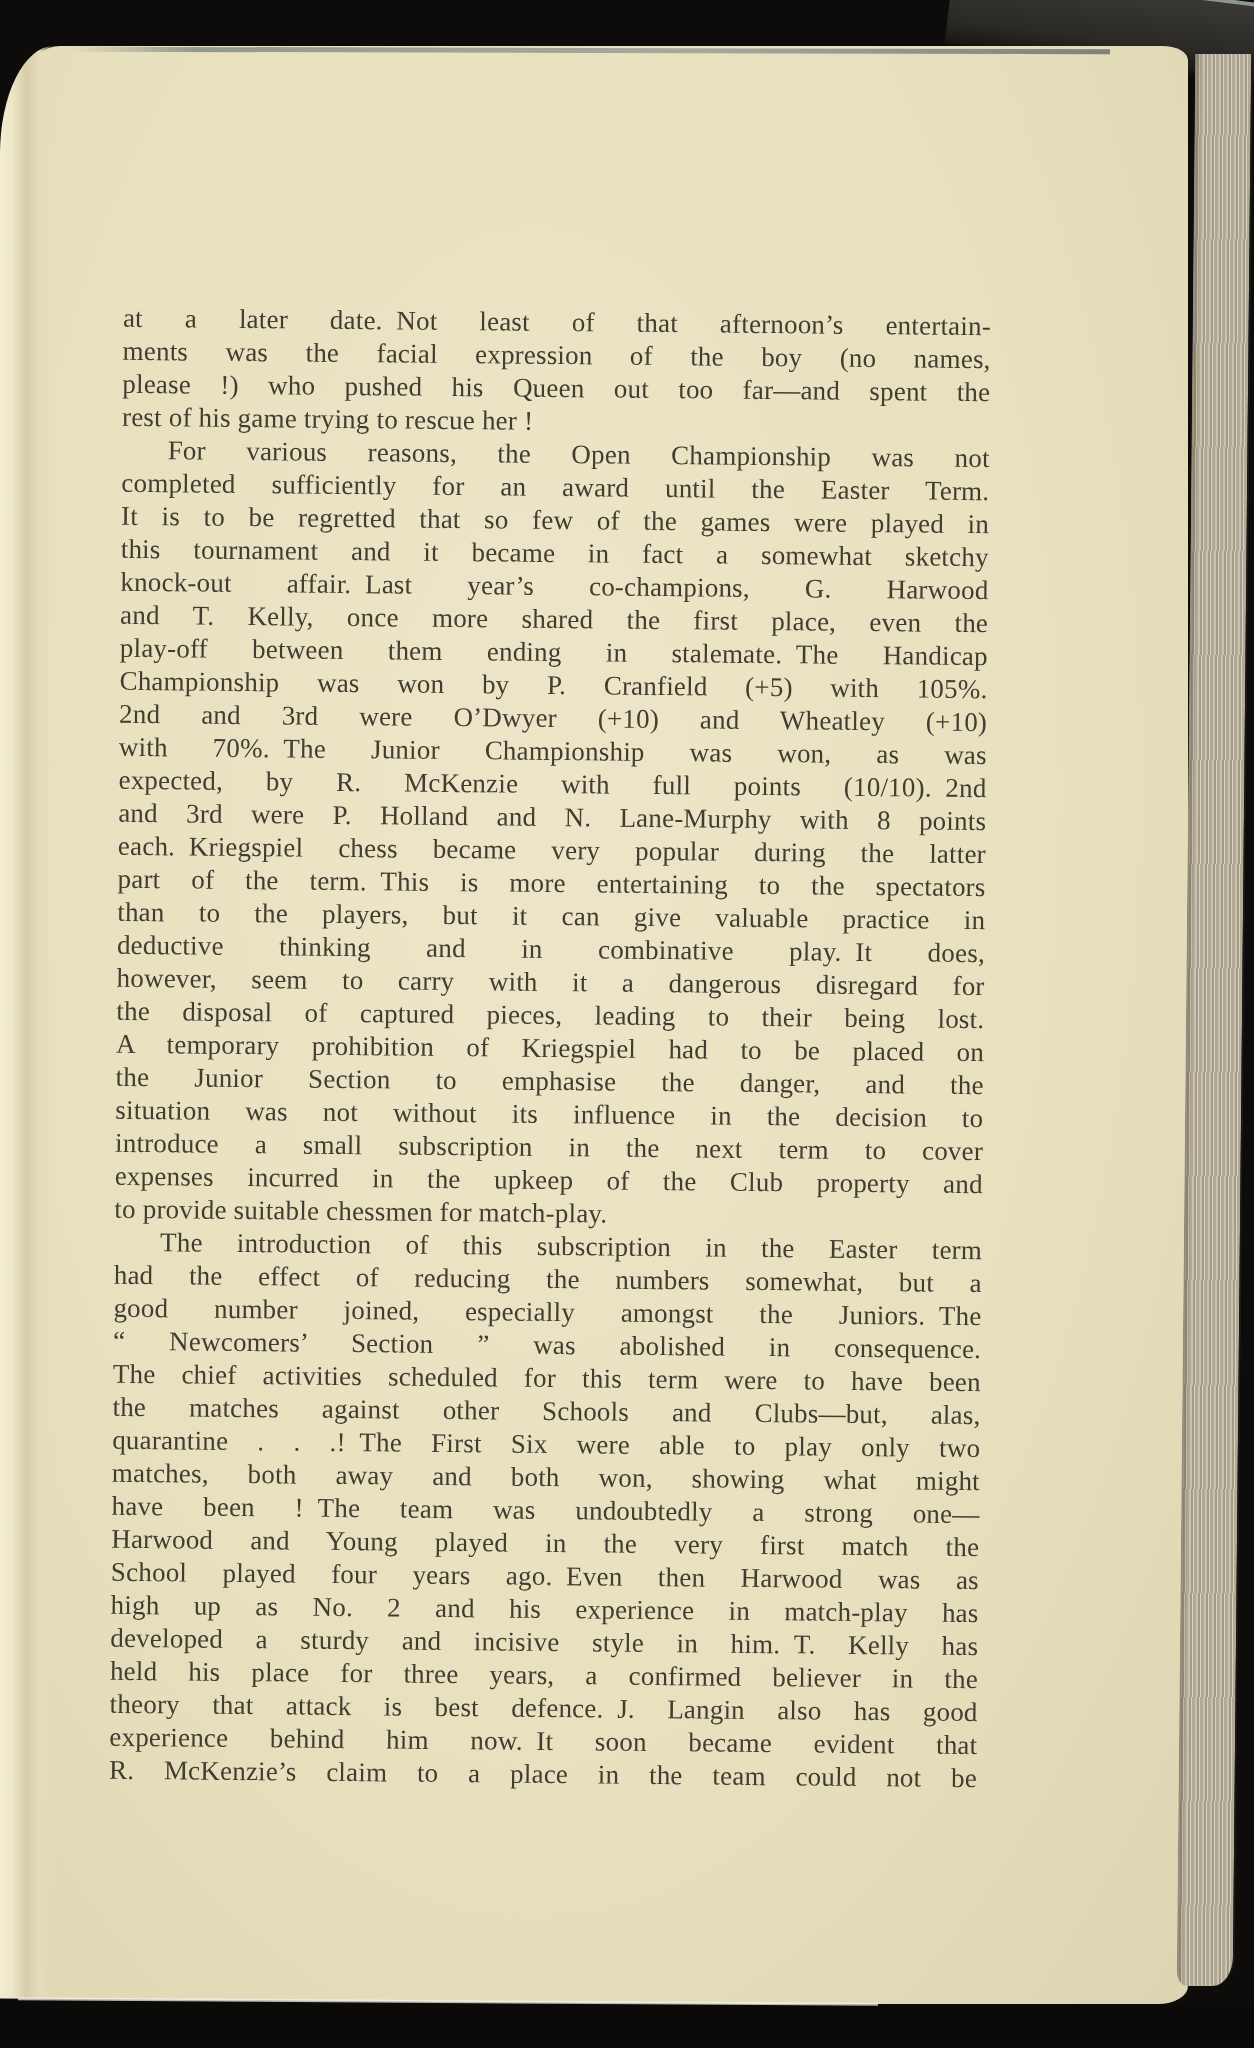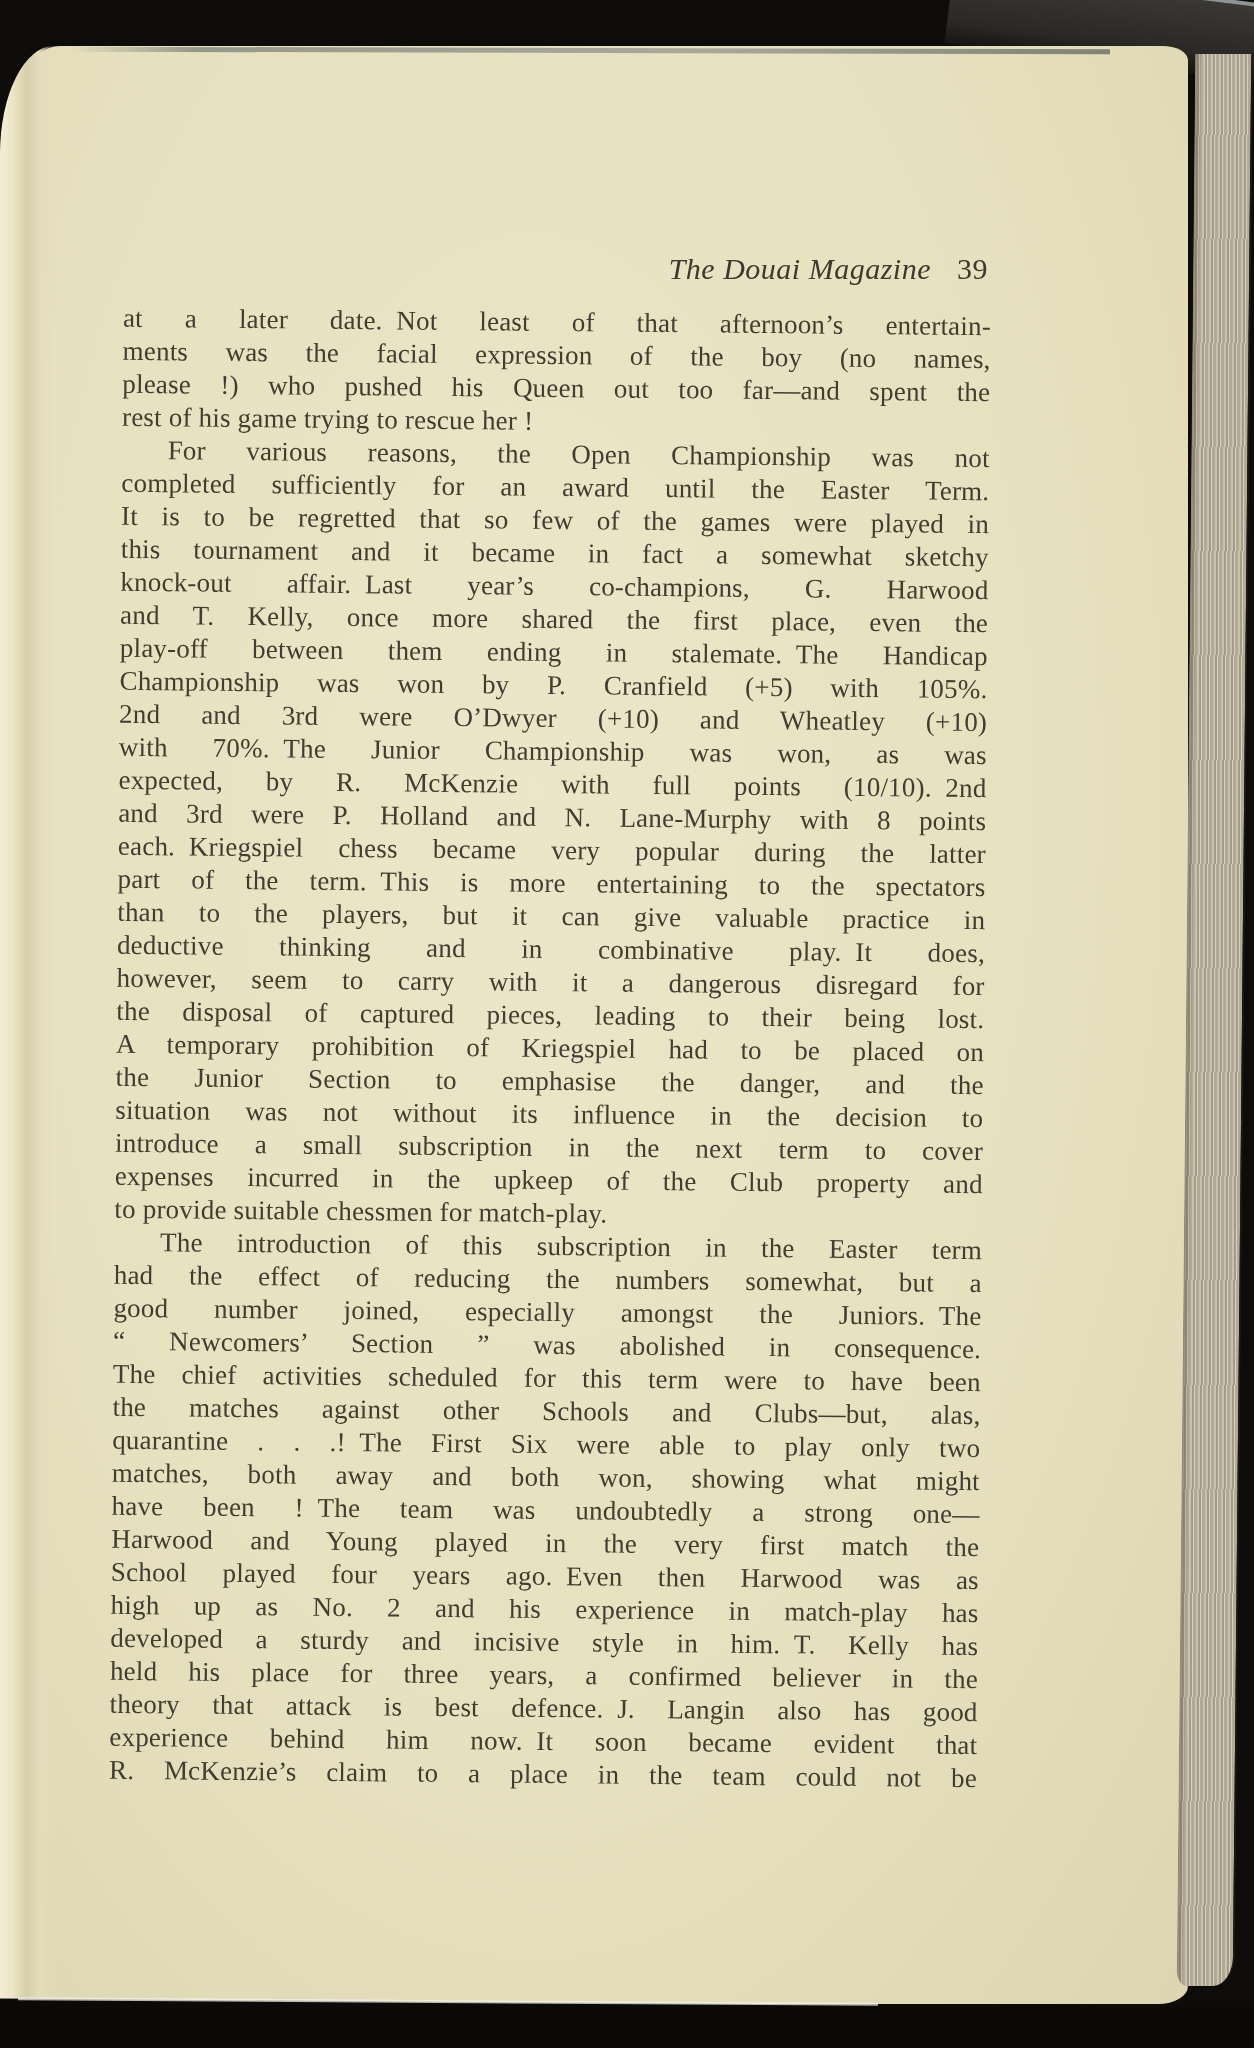--- a/index.html
+++ b/index.html
@@ -99,23 +99,20 @@
 <body>
 
 <div class="stage">
 
   <div class="cover-corner"></div>
 
   <div class="page">
     <div class="page-left-curl"></div>
     <div class="page-top-edge"></div>
 
-    <div class="header">
-      <span class="title">The Douai Magazine</span><span class="pagenum">39</span>
-    </div>
 
     <div class="text-column">
         <div class="line">at a later date. Not least of that afternoon’s entertain-</div>
         <div class="line">ments was the facial expression of the boy (no names,</div>
         <div class="line">please&nbsp;!) who pushed his Queen out too far—and spent the</div>
         <div class="line endline">rest of his game trying to rescue her&nbsp;!</div>
         <div class="line indent">For various reasons, the Open Championship was not</div>
         <div class="line">completed sufficiently for an award until the Easter Term.</div>
         <div class="line">It is to be regretted that so few of the games were played in</div>
         <div class="line">this tournament and it became in fact a somewhat sketchy</div>

